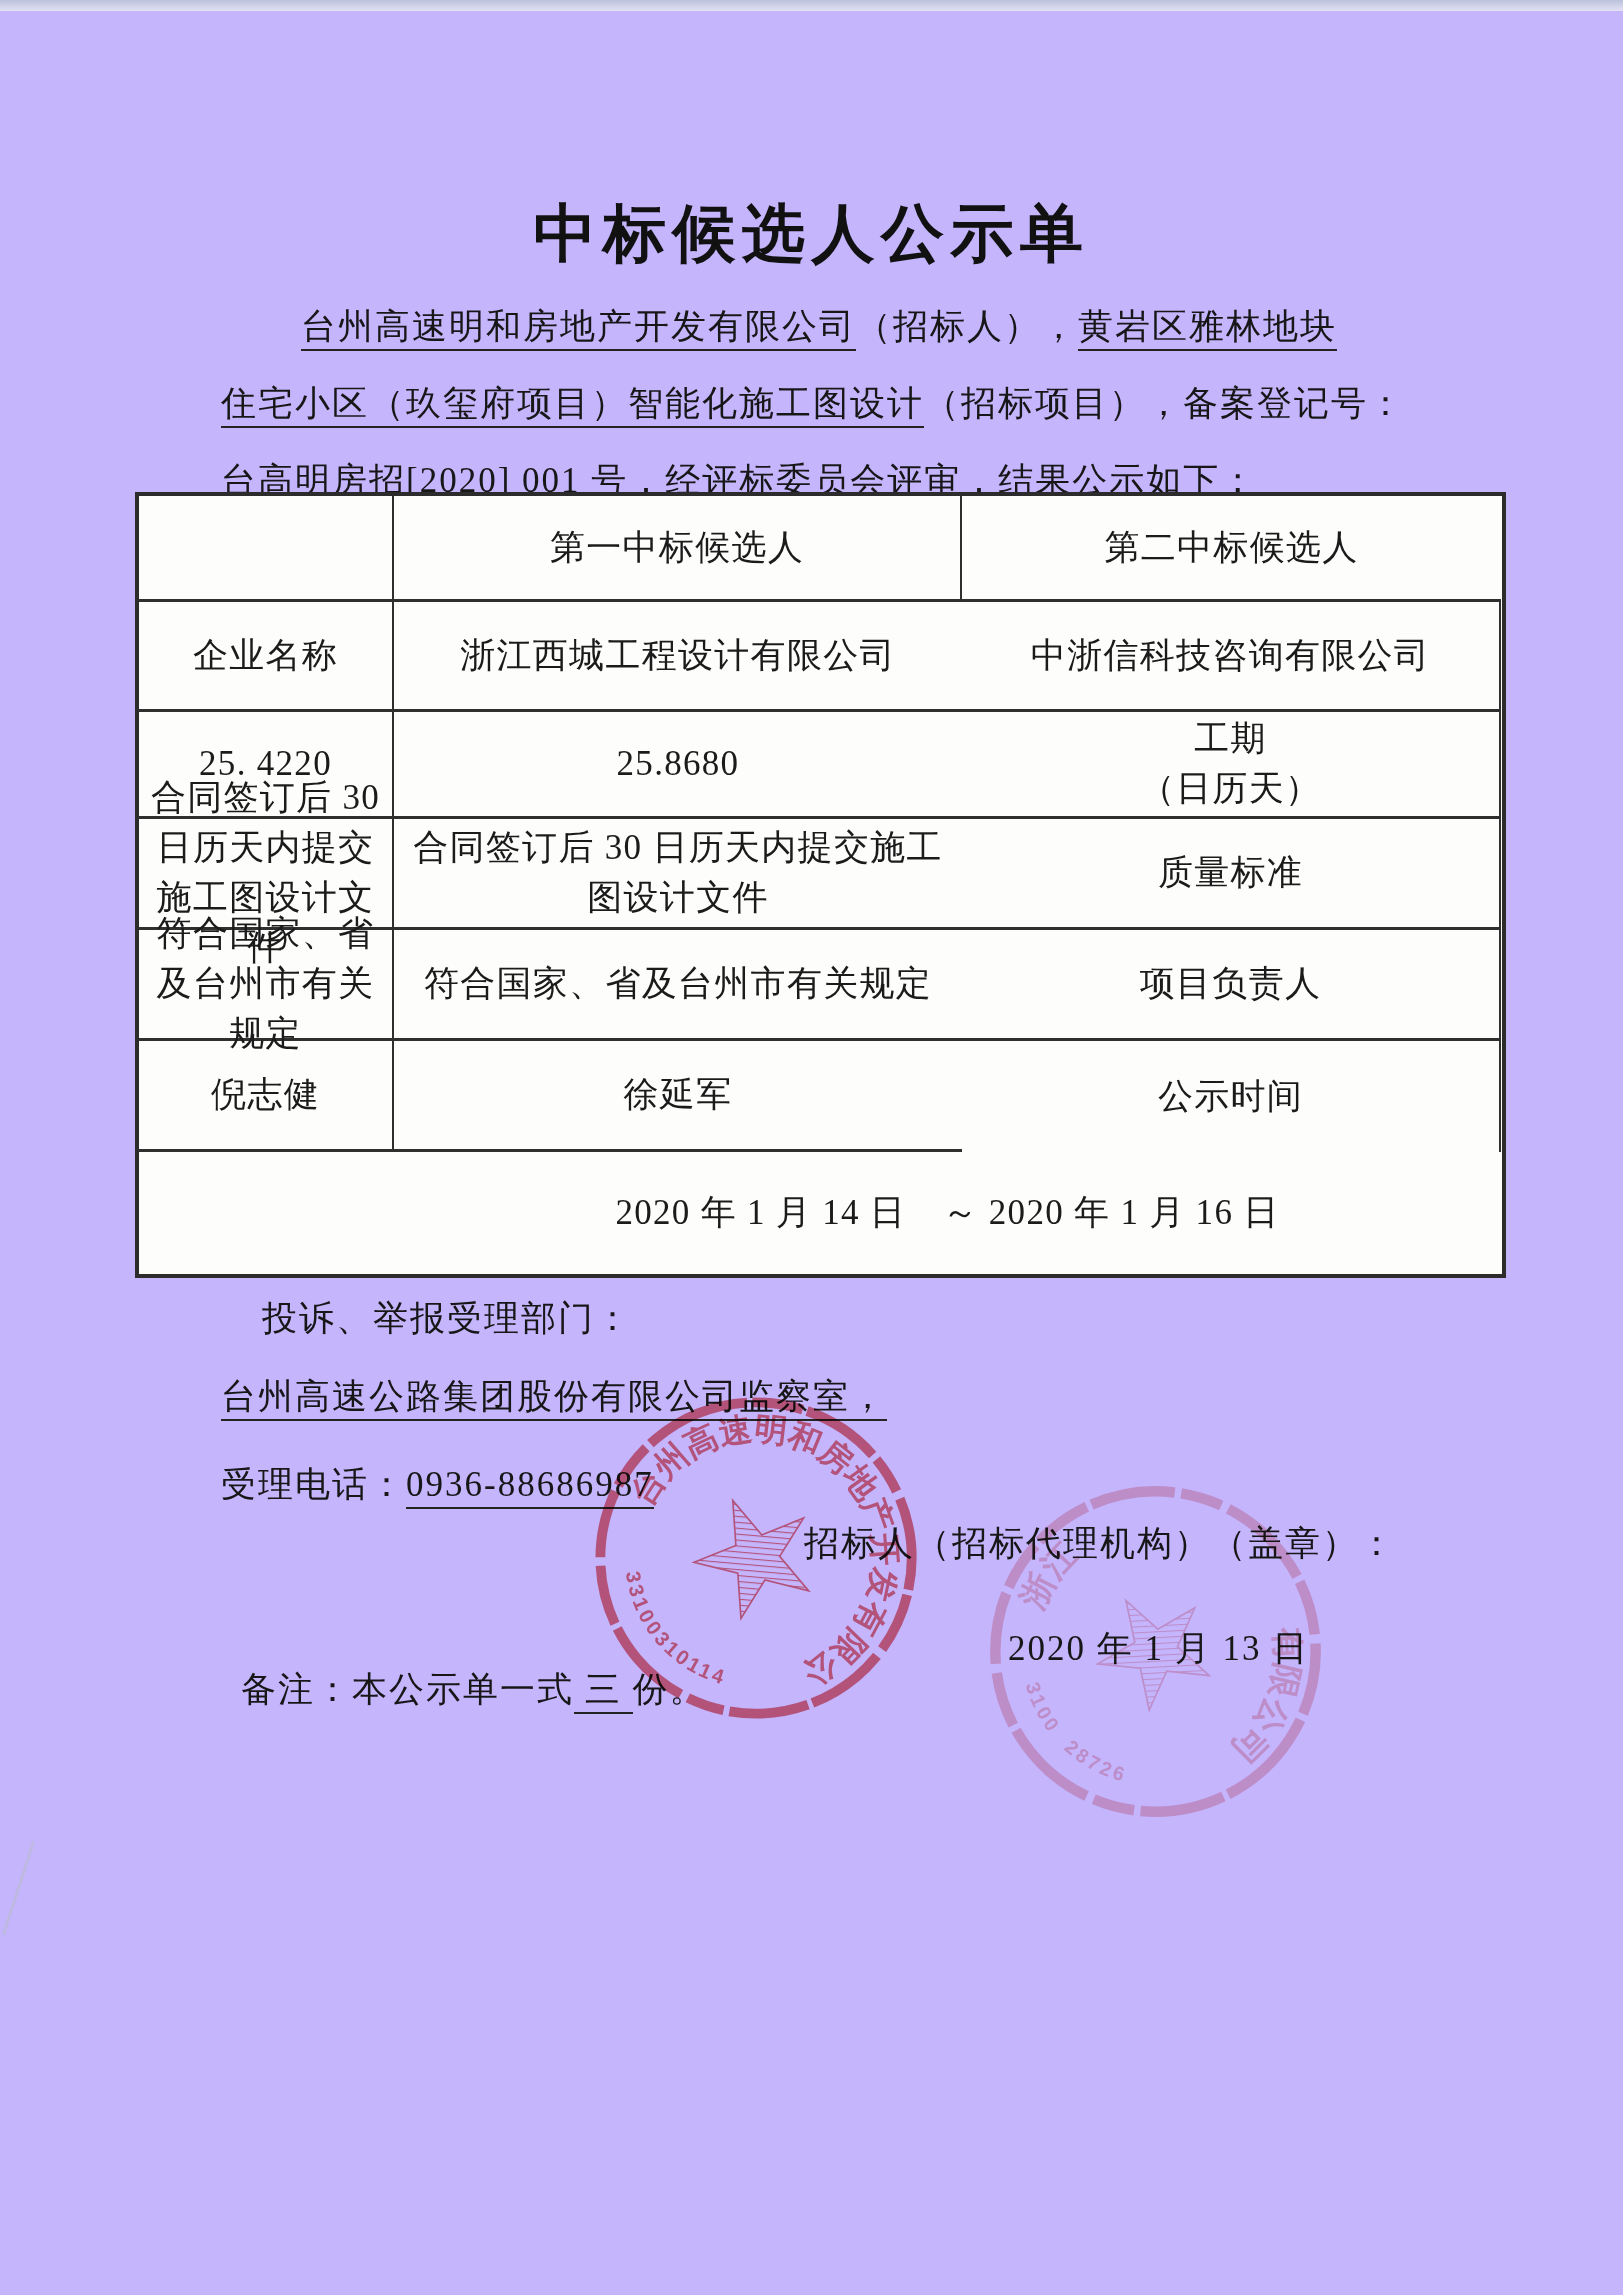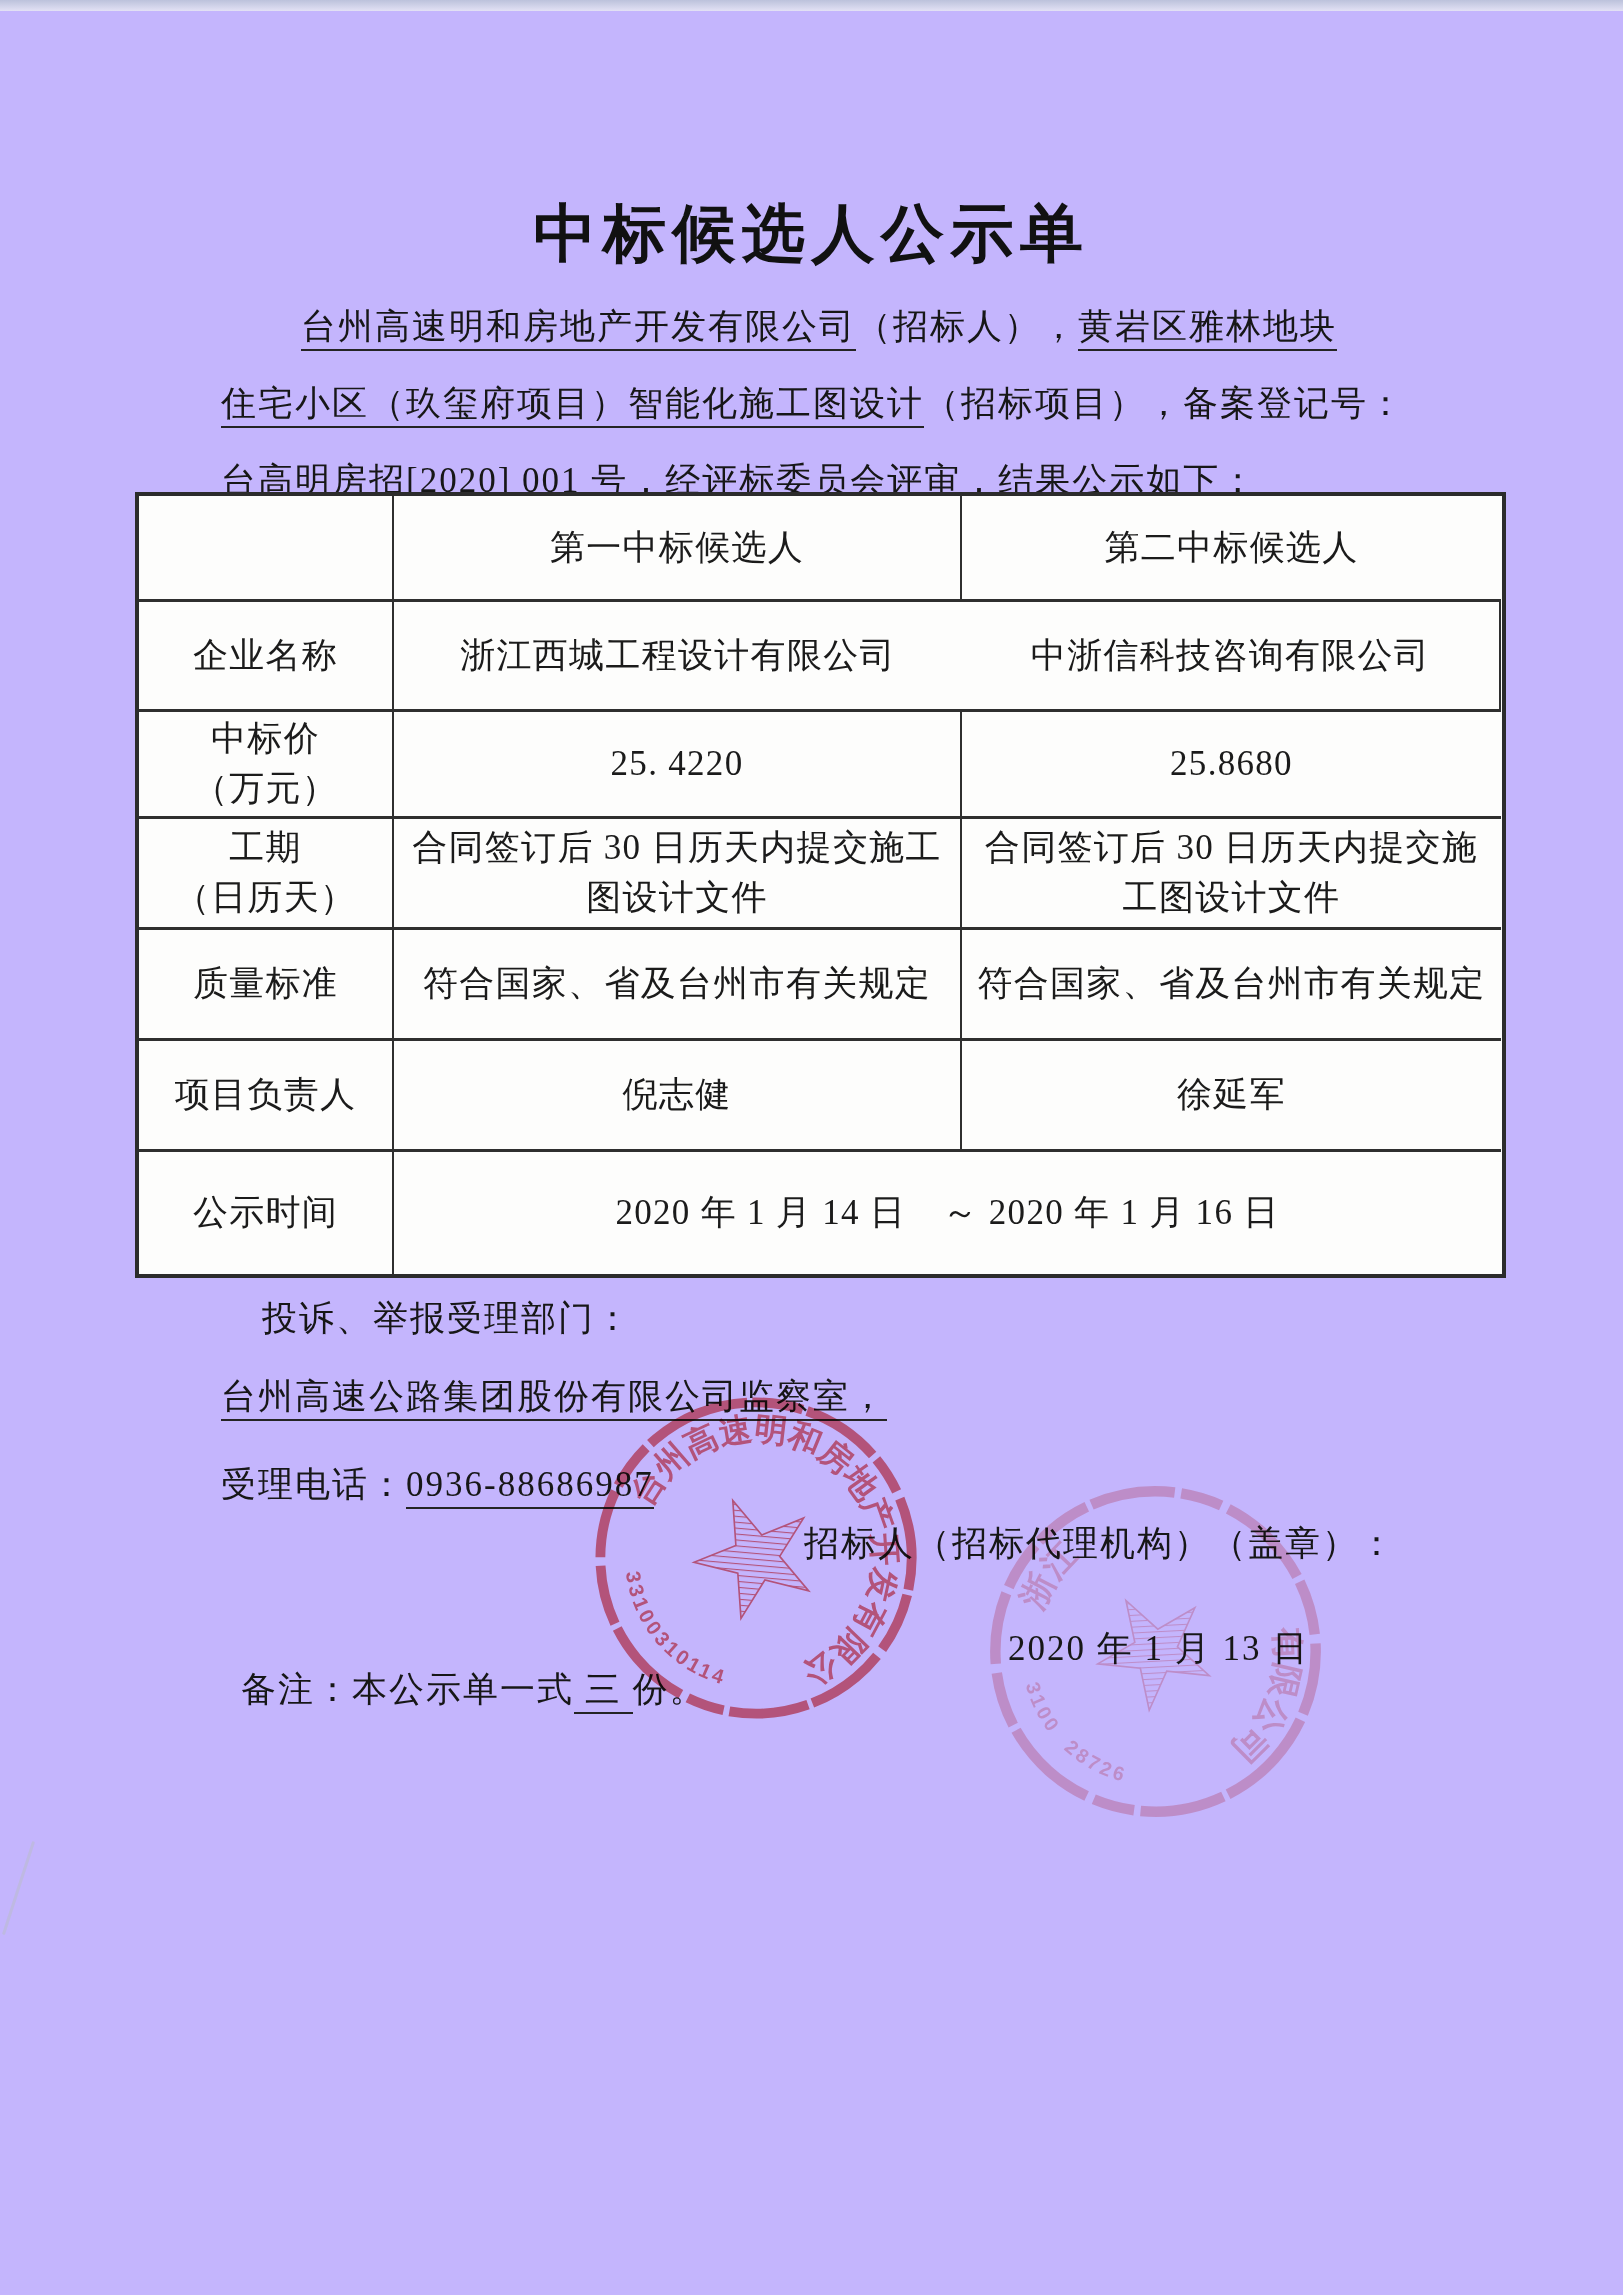--- a/index.html
+++ b/index.html
@@ -86,24 +86,20 @@
   <div class="doc-table">
 
     <div class="cell"></div>
     <div class="cell">第一中标候选人</div>
     <div class="cell last-col">第二中标候选人</div>
 
     <div class="cell">企业名称</div>
     <div class="cell last-col">浙江西城工程设计有限公司</div>
     <div class="cell">中浙信科技咨询有限公司</div>
 
-    <div class="cell">
-      <div>中标价</div>
-      <div>（万元）</div>
-    </div>
     <div class="cell">25. 4220</div>
     <div class="cell last-col">25.8680</div>
 
     <div class="cell">
       <div>工期</div>
       <div>（日历天）</div>
     </div>
     <div class="cell">合同签订后 30 日历天内提交施工图设计文件</div>
     <div class="cell last-col">合同签订后 30 日历天内提交施工图设计文件</div>
 

